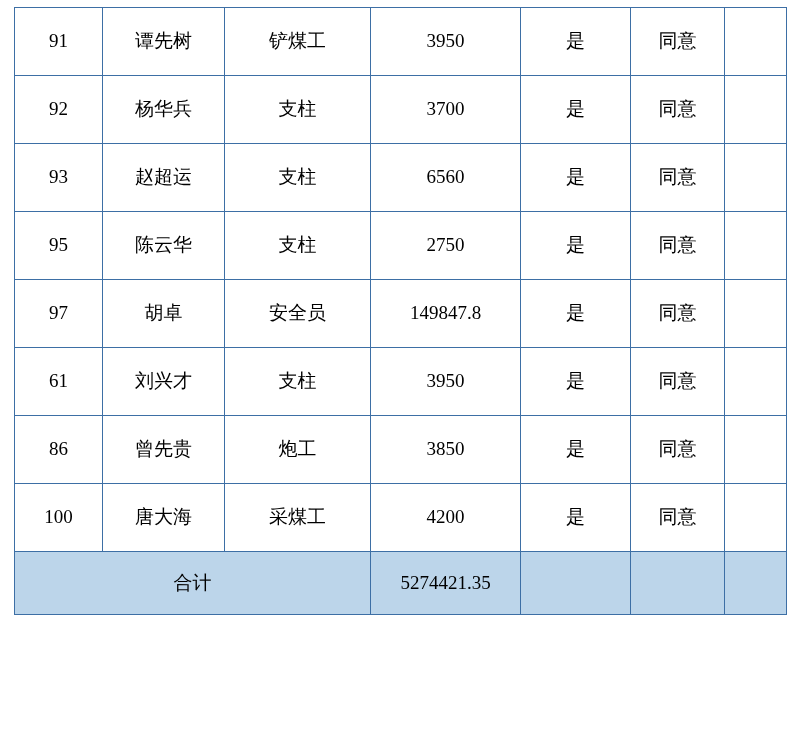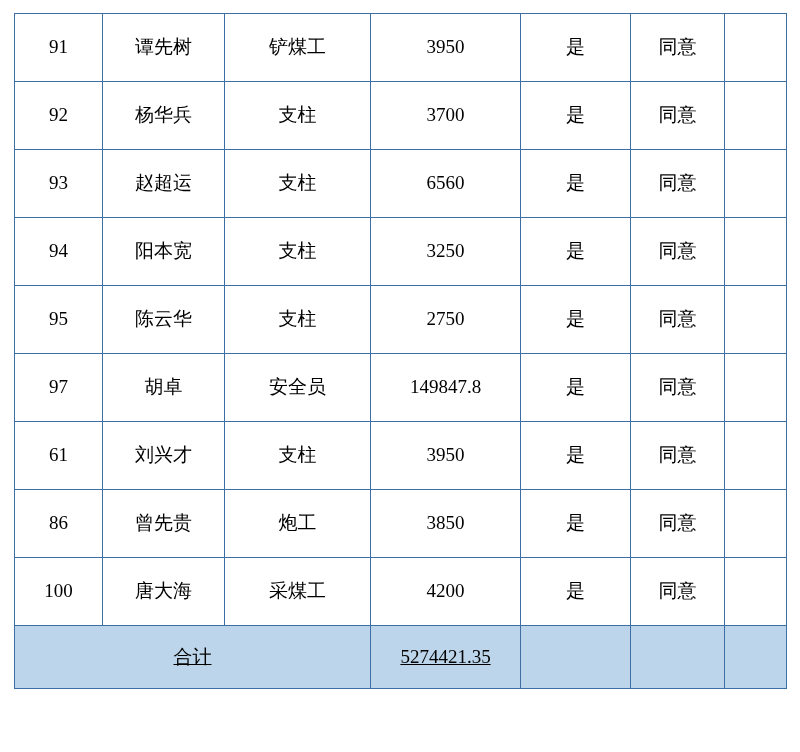--- a/index.html
+++ b/index.html
@@ -17,42 +17,41 @@
   .sheet {
     position: relative;
     width: 800px;
     height: 752px;
     box-sizing: border-box;
   }
   table.doc-table {
     border-collapse: collapse;
     table-layout: fixed;
     width: 772px;
-    margin: 13px 0 0 14px;
+    margin: 7px 0 0 14px;
     padding-left: 14px;
   }
   table.doc-table td {
     border: 1px solid #3d6fa5;
     text-align: center;
     vertical-align: middle;
     font-size: 19px;
     font-family: "Liberation Serif", "DejaVu Serif", serif;
     color: #000000;
     height: 67px;
     padding: 0;
     line-height: 1.2;
     white-space: nowrap;
   }
   table.doc-table tr.data-row td {
     background: #ffffff;
   }
   table.doc-table tr.total-row td {
     background: #bcd5ea;
     height: 62px;
-    text-decoration: underline;
   }
   .col-no      { width: 88px; }
   .col-name    { width: 122px; }
   .col-job     { width: 146px; }
   .col-amount  { width: 150px; }
   .col-flagA   { width: 110px; }
   .col-flagB   { width: 94px; }
   .col-blank   { width: 62px; }
 
   .total-label-cell {
@@ -93,29 +92,20 @@
         <td class="amount-cell">3700</td>
         <td>是</td>
         <td>同意</td>
         <td></td>
       </tr>
       <tr class="data-row">
         <td>93</td>
         <td>赵超运</td>
         <td>支柱</td>
         <td class="amount-cell">6560</td>
-        <td>是</td>
-        <td>同意</td>
-        <td></td>
-      </tr>
-      <tr class="data-row">
-        <td>94</td>
-        <td>阳本宽</td>
-        <td>支柱</td>
-        <td class="amount-cell">3250</td>
         <td>是</td>
         <td>同意</td>
         <td></td>
       </tr>
       <tr class="data-row">
         <td>95</td>
         <td>陈云华</td>
         <td>支柱</td>
         <td class="amount-cell">2750</td>
         <td>是</td>

